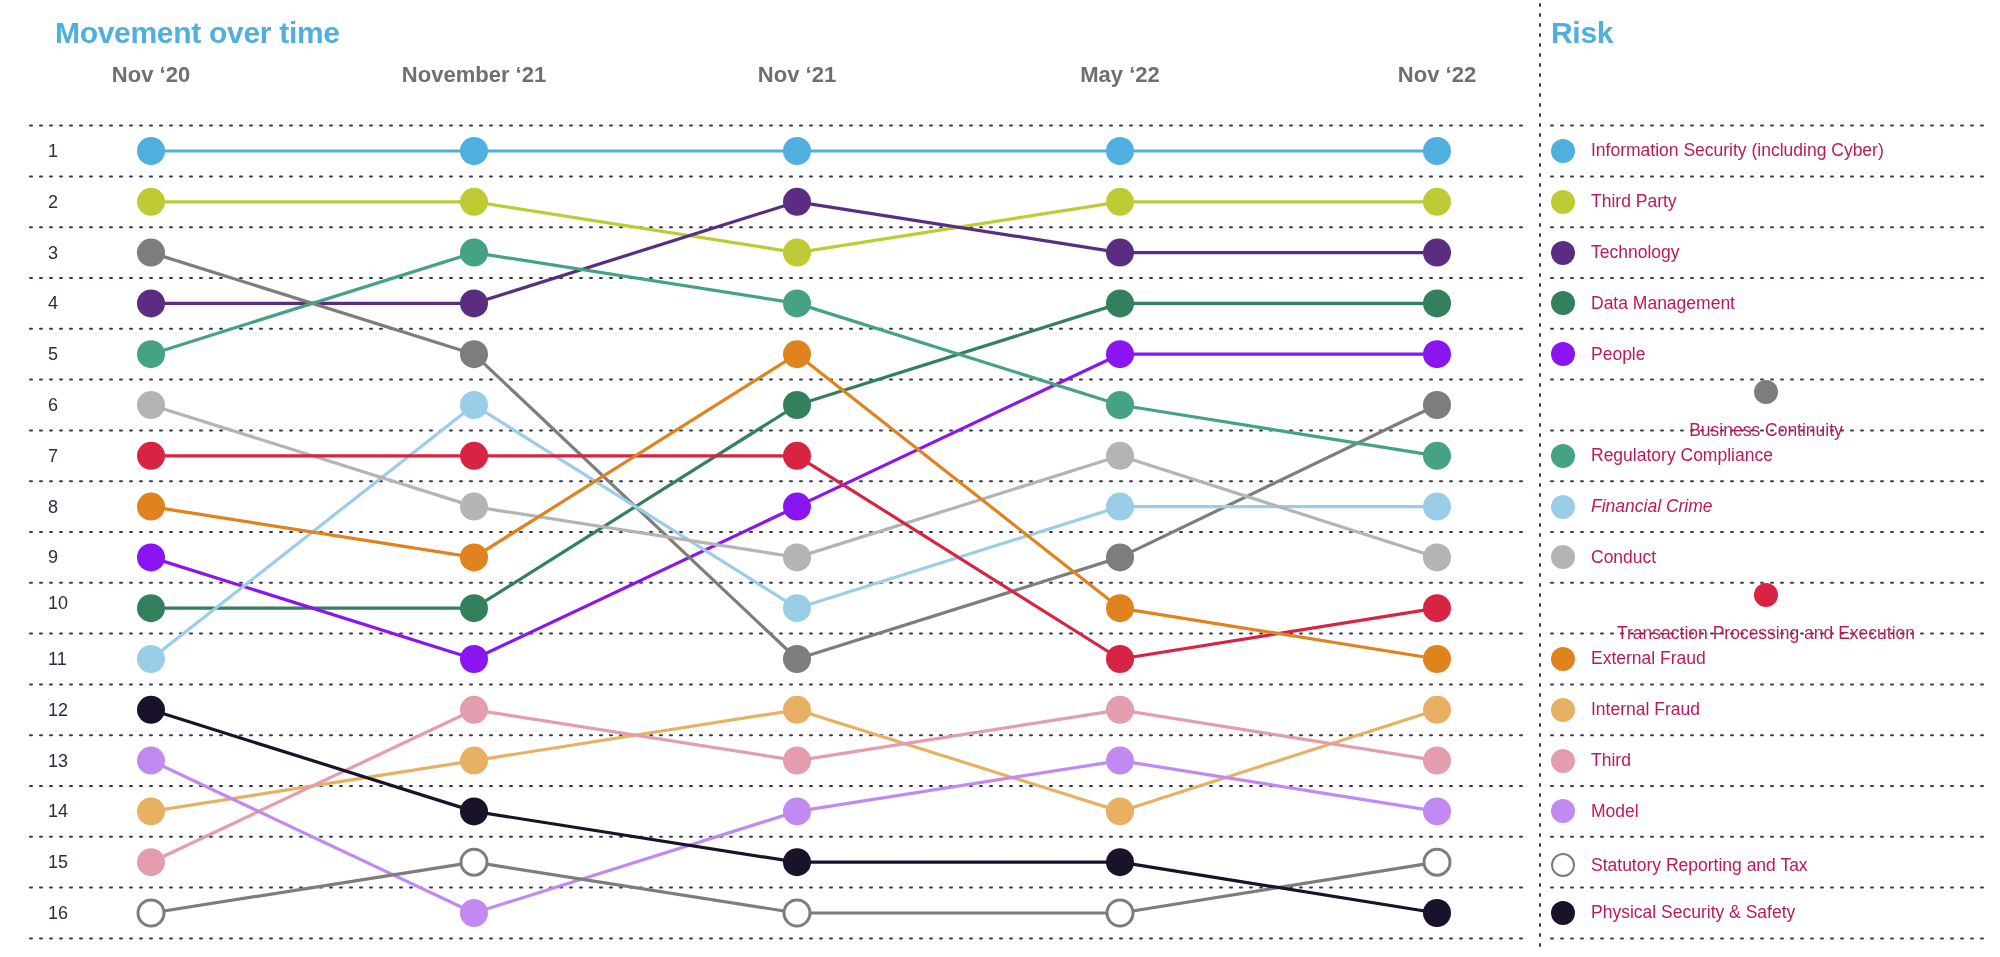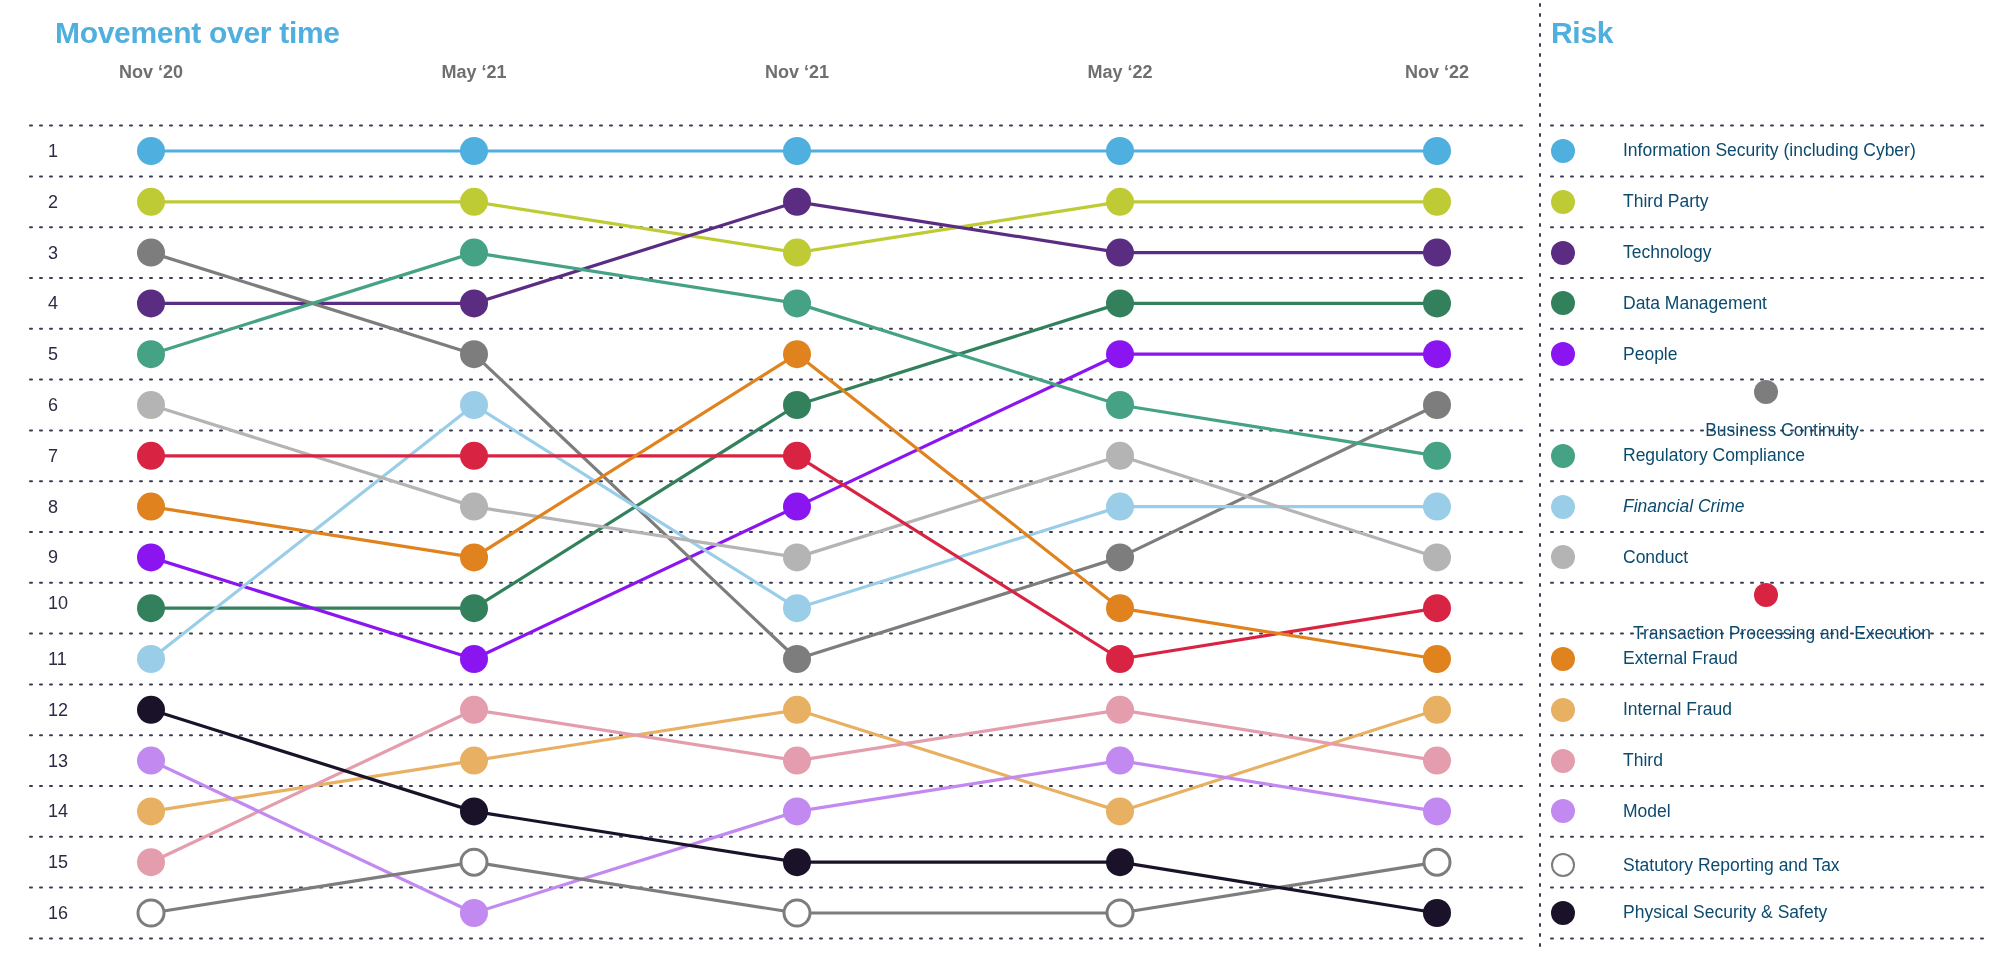--- a/index.html
+++ b/index.html
@@ -18,21 +18,21 @@
     font-weight: bold;
     color: #4FAFDE;
     letter-spacing: -0.3px;
     white-space: nowrap;
   }
   #chart-title { left: 55px; top: 16px; }
   #risk-title  { left: 1551px; top: 16px; }
 
   .col-label {
     position: absolute;
-    font-size: 18px;
+    font-size: 22px;
     font-weight: bold;
     color: #6F6F6F;
     transform: translateX(-50%);
     white-space: nowrap;
     top: 62px;
   }
 
   .rank-label {
     position: absolute;
     font-size: 18px;
@@ -54,37 +54,36 @@
     align-items: center;
     gap: 16px;
   }
   .legend-swatch {
     width: 24px; height: 24px;
     border-radius: 50%;
     flex: 0 0 auto;
   }
   .legend-text {
     font-size: 17.5px;
-    color: #0c4a6e;
+    color: #be185d;
     white-space: nowrap;
-    margin-left: 32px;
   }
 </style>
 </head>
 <body>
 
 <div id="root">
 
   <div class="title" id="chart-title">Movement over time</div>
 
   <div class="title" id="risk-title">Risk</div>
 
   <div id="col-labels">
       <div class="col-label" style="left: 151px;">Nov ‘20</div>
-      <div class="col-label" style="left: 474px;">May ‘21</div>
+      <div class="col-label" style="left: 474px;">November ‘21</div>
       <div class="col-label" style="left: 797px;">Nov ‘21</div>
       <div class="col-label" style="left: 1120px;">May ‘22</div>
       <div class="col-label" style="left: 1437px;">Nov ‘22</div>
     </div>
   <div id="rank-labels">
       <div class="rank-label" style="top: 151px;">1</div>
       <div class="rank-label" style="top: 201.8px;">2</div>
       <div class="rank-label" style="top: 252.6px;">3</div>
       <div class="rank-label" style="top: 303.4px;">4</div>
       <div class="rank-label" style="top: 354.2px;">5</div>

